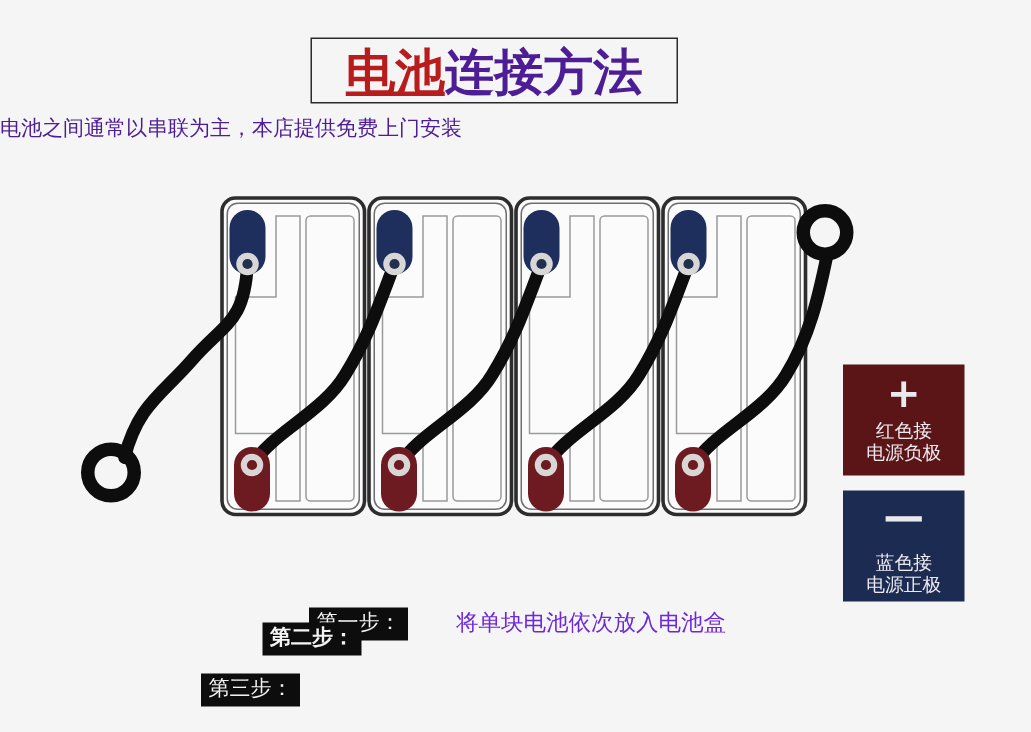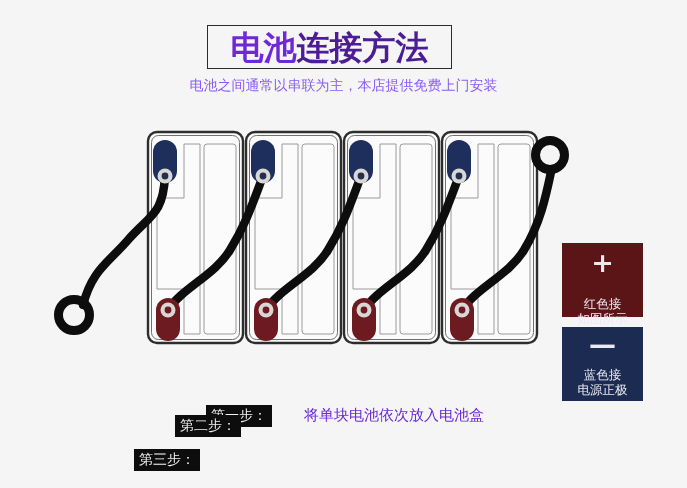--- a/index.html
+++ b/index.html
@@ -18,27 +18,27 @@
     border:1.5px solid #2b2b2b;
     box-sizing:border-box;
     display:flex;align-items:center;justify-content:center;
     background:#f5f5f5;
   }
   .title-text{
     font-size:33px;line-height:33px;font-weight:bold;
     letter-spacing:0px;white-space:nowrap;
     font-family:"DejaVu Sans","Liberation Sans",sans-serif;
   }
-  .title-dark{color:#6d28d9;}
+  .title-dark{color:#b91c1c;text-decoration:underline;}
   .title-red{color:#4c1d95;}
 
   .subtitle{
     position:absolute;left:0;top:77px;width:687px;
-    text-align:center;
-    font-size:14px;color:#8b5cf6;
+    text-align:left;
+    font-size:14px;color:#4c1d95;
     font-family:"DejaVu Sans","Liberation Sans",sans-serif;
     white-space:nowrap;
   }
 
   
   .diagram{position:absolute;left:0;top:0;width:687px;height:488px;pointer-events:none;}
 
   
   .legend-box{
     position:absolute;width:81px;height:74px;
@@ -51,41 +51,41 @@
     color:#e9e9ee;font-weight:bold;
     font-family:"DejaVu Sans","Liberation Sans",sans-serif;
   }
   .legend-red .legend-sign{font-size:27px;line-height:27px;margin-top:6px;}
   .legend-blue .legend-sign{font-size:27px;line-height:27px;margin-top:4px;}
   .legend-l1,.legend-l2{
     color:#eceaf0;font-size:12.5px;line-height:15px;
     font-family:"DejaVu Sans","Liberation Sans",sans-serif;
     white-space:nowrap;
   }
-  .legend-red .legend-l1{margin-top:20px;}
+  .legend-red .legend-l1{margin-top:3px;}
   .legend-blue .legend-l1{margin-top:9px;}
 
   
   .step{
     position:absolute;height:21px;
     display:flex;align-items:center;white-space:nowrap;
   }
   .step-tag{
     background:#0d0d0d;color:#f3f3f3;
     font-size:14px;line-height:19px;
     padding:1px 5px 2px 5px;
     font-family:"DejaVu Sans","Liberation Sans",sans-serif;
   }
   .step-text{
     color:#6d28d9;font-size:15px;line-height:19px;
     margin-left:4px;
     font-family:"DejaVu Sans","Liberation Sans",sans-serif;
   }
   .step1{left:206px;top:405px;gap:28px;}
-  .step2{left:175px;top:415px;}
+  .step2{left:175px;top:415px;font-weight:bold;}
   .step3{left:134px;top:449px;}
 </style>
 </head>
 <body>
 
 <div id="stage">
 
   <div class="title-box">
     <span class="title-text"><span class="title-dark">电池</span><span class="title-red">连接方法</span></span>
   </div>
@@ -178,21 +178,21 @@
     <g>
       <rect x="450" y="298" width="24" height="43" rx="12" ry="12" fill="#6d1a20"></rect>
       <circle cx="462" cy="310" r="7.5" fill="#d9d6d6"></circle>
       <circle cx="462" cy="310" r="3.4" fill="#6d1a20"></circle>
     </g>
   </svg>
 
   <div class="legend-box legend-red">
     <div class="legend-sign">+</div>
     <div class="legend-l1">红色接</div>
-    <div class="legend-l2">如图所示</div>
+    <div class="legend-l2">电源负极</div>
   </div>
 
   <div class="legend-box legend-blue">
     <div class="legend-sign">—</div>
     <div class="legend-l1">蓝色接</div>
     <div class="legend-l2">电源正极</div>
   </div>
 
   <div class="step step1">
     <span class="step-tag">第一步：</span>

